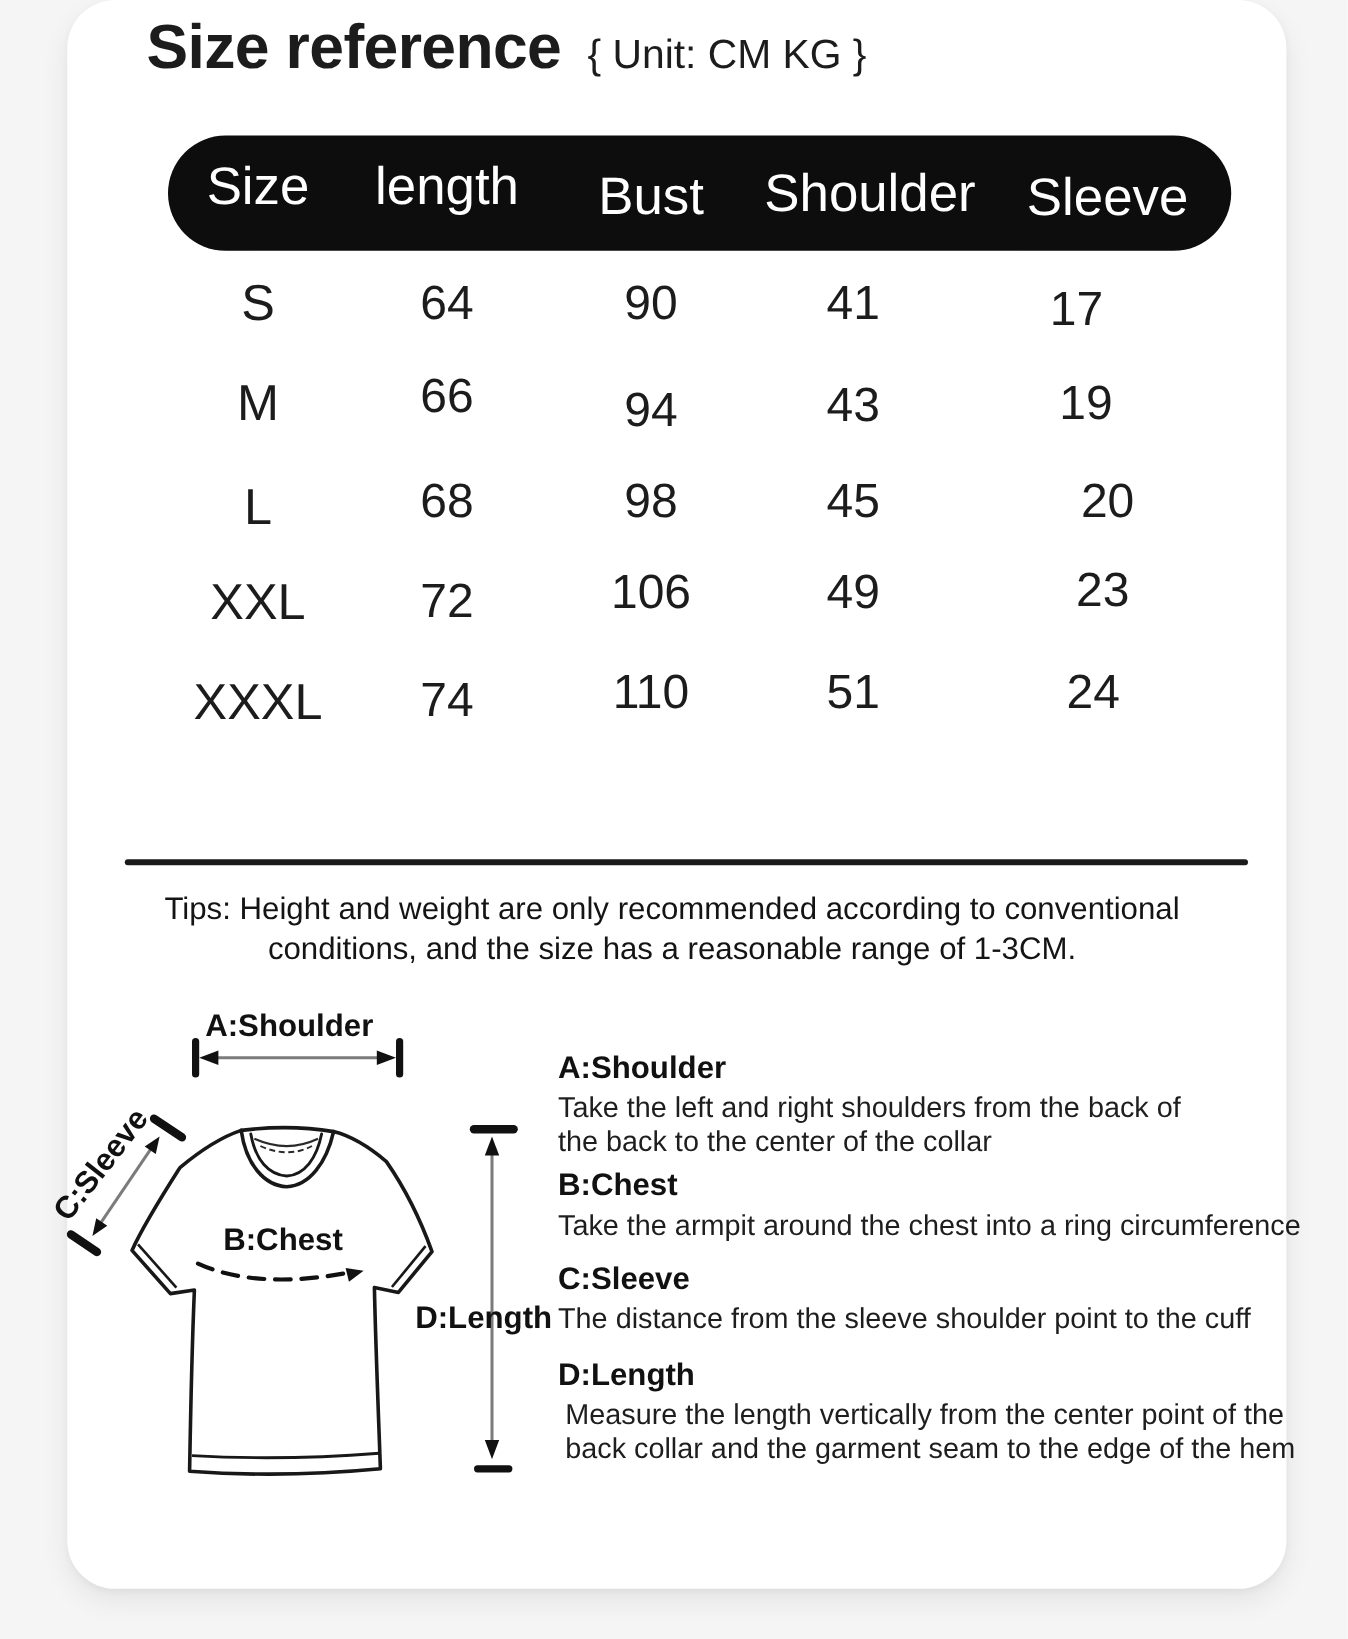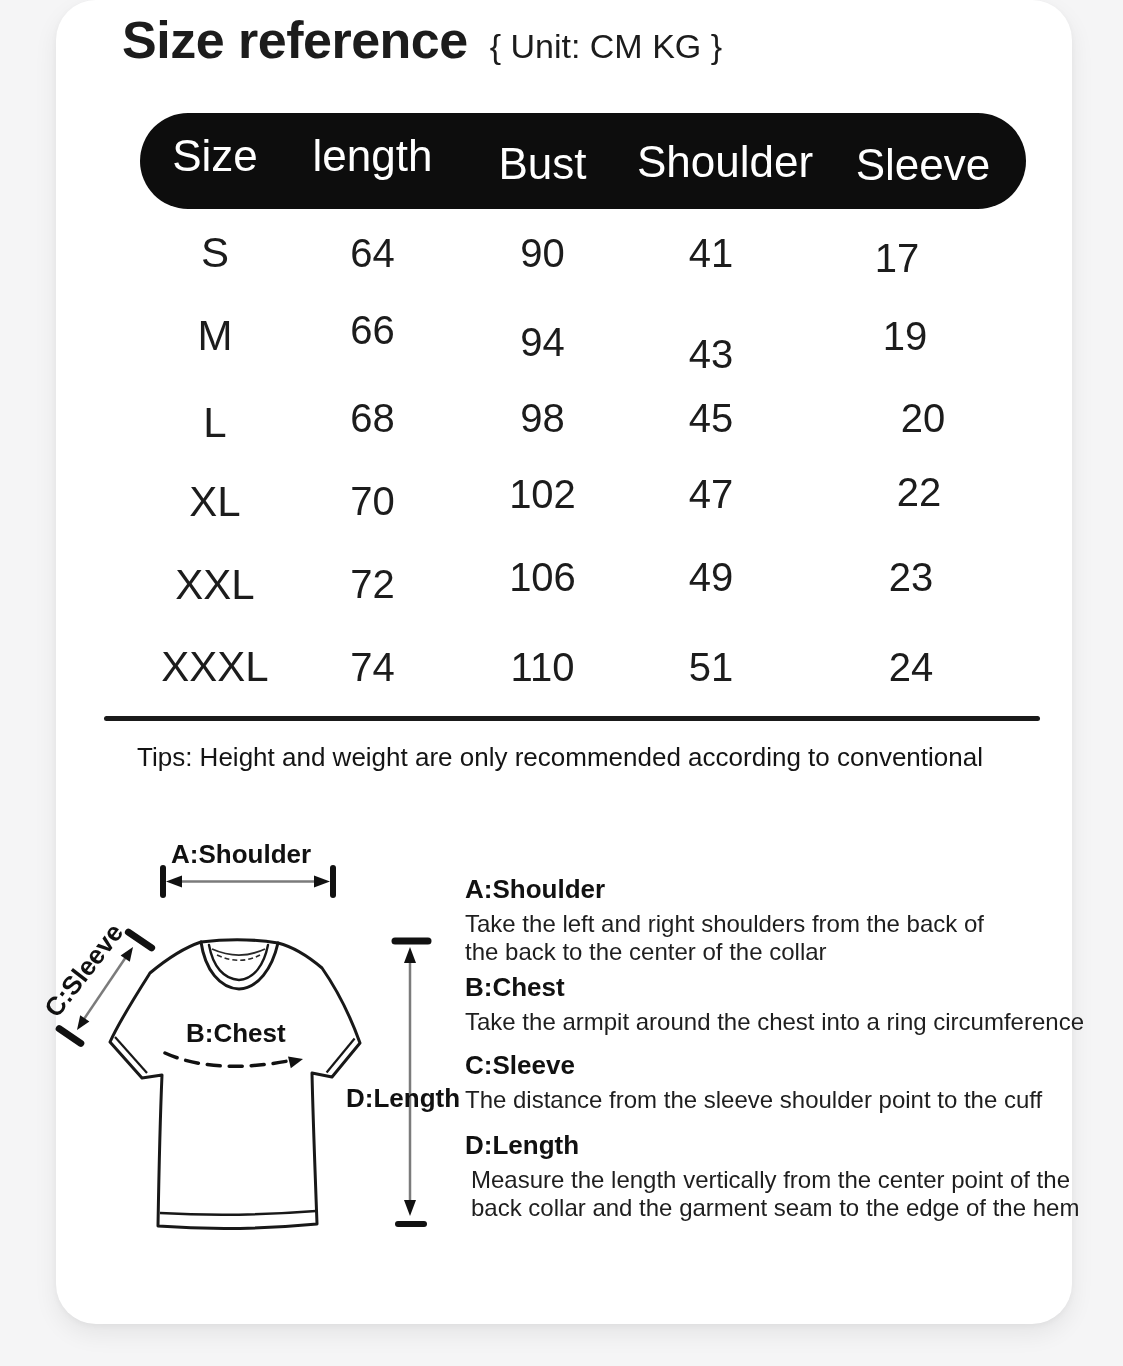--- a/index.html
+++ b/index.html
@@ -29,21 +29,21 @@
   .thead span:nth-child(4){top:1px;}
   .thead span:nth-child(5){top:4px;text-align:center;}
   .rows{position:absolute;left:140px;top:212px;width:886px;}
   .trow{height:82.8px;align-items:center;font-size:40px;}
   .trow .cell{justify-self:center;position:relative;}
   .trow .c1{font-size:42px;}
   .trow .c4{left:-14px;}
   .rows .trow:nth-child(1) .c5{left:-26px;top:5px;}
   .rows .trow:nth-child(2) .c2{top:-6px;}
   .rows .trow:nth-child(2) .c3{top:6px;}
-  .rows .trow:nth-child(2) .c4{left:-14px;top:18px;}
+  .rows .trow:nth-child(2) .c4{left:-14px;top:2px;}
   .rows .trow:nth-child(2) .c5{left:-18px;}
   .rows .trow:nth-child(3) .c1{top:4px;}
   .rows .trow:nth-child(4) .c3{top:-7px;}
   .rows .trow:nth-child(4) .c4{left:-14px;top:-7px;}
   .rows .trow:nth-child(4) .c5{left:-4px;top:-9px;}
   .rows .trow:nth-child(5) .c3{top:-7px;}
   .rows .trow:nth-child(5) .c4{left:-14px;top:-7px;}
   .rows .trow:nth-child(5) .c5{left:-12px;top:-7px;}
   .rows .trow:nth-child(6) .c5{left:-12px;}
 
@@ -104,46 +104,40 @@
       <span class="cell c5">19</span>
     </div>
     <div class="trow tgrid">
       <span class="cell c1">L</span>
       <span class="cell c2">68</span>
       <span class="cell c3">98</span>
       <span class="cell c4">45</span>
       <span class="cell c5">20</span>
     </div>
     <div class="trow tgrid">
-      <span class="cell c1">XL</span>
-      <span class="cell c2">70</span>
-      <span class="cell c3">102</span>
-      <span class="cell c4">47</span>
-      <span class="cell c5">22</span>
-    </div>
-    <div class="trow tgrid">
       <span class="cell c1">XXL</span>
       <span class="cell c2">72</span>
       <span class="cell c3">106</span>
       <span class="cell c4">49</span>
       <span class="cell c5">23</span>
     </div>
     <div class="trow tgrid">
       <span class="cell c1">XXXL</span>
       <span class="cell c2">74</span>
       <span class="cell c3">110</span>
       <span class="cell c4">51</span>
       <span class="cell c5">24</span>
     </div>
   </div>
 
   <div class="divider"></div>
 
   <div class="tips">
     <div>Tips: Height and weight are only recommended according to conventional</div>
+    <div>conditions, and the size has a reasonable range of 1-3CM.</div>
   </div>
 
   <svg class="diagram-svg" viewBox="0 0 450 415" fill="none" xmlns="http://www.w3.org/2000/svg">
 
     <g>
       <line x1="143" y1="35" x2="143" y2="62" stroke="#111" stroke-width="6" stroke-linecap="round"></line>
       <line x1="313" y1="35" x2="313" y2="62" stroke="#111" stroke-width="6" stroke-linecap="round"></line>
       <line x1="152" y1="48.5" x2="304" y2="48.5" stroke="var(--measure-line)" stroke-width="2.5"></line>
       <path d="M146 48.5 L162 42.5 L162 54.5 Z" fill="#111"></path>
       <path d="M310 48.5 L294 42.5 L294 54.5 Z" fill="#111"></path>

